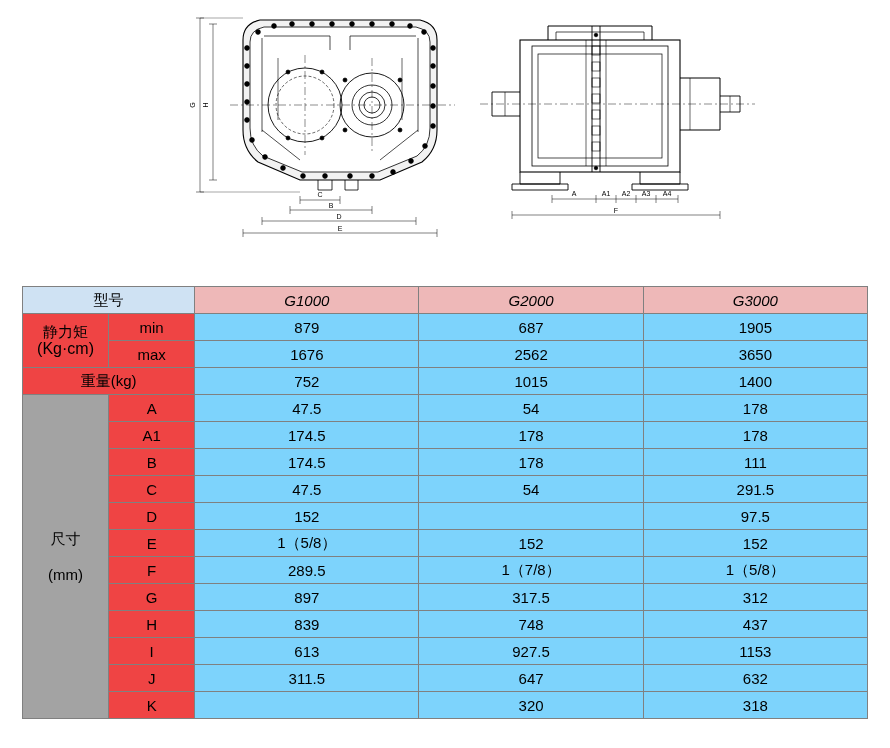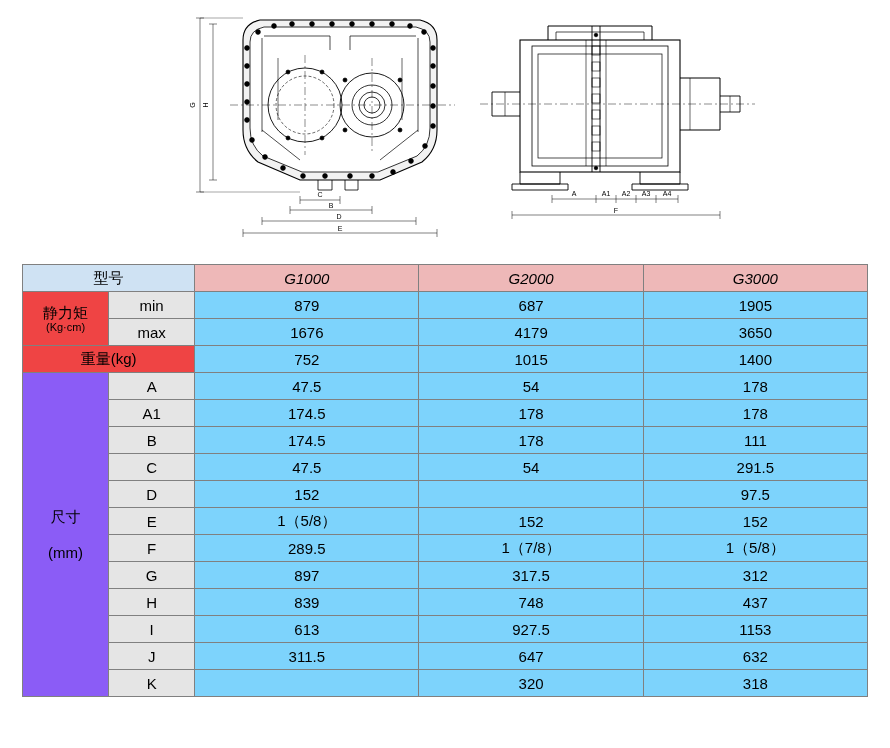--- a/index.html
+++ b/index.html
@@ -21,51 +21,51 @@
     position: relative;
     width: 890px;
     height: 262px;
   }
   .drawing-svg { display: block; }
 
   
   .table-wrap {
     position: absolute;
     left: 22px;
-    top: 264px;
+    top: 286px;
     width: 753px;
   }
   table.spec {
     border-collapse: collapse;
     width: 846px;
     table-layout: fixed;
   }
   table.spec td, table.spec th {
     border: 1px solid #808080;
     text-align: center;
     vertical-align: middle;
     font-size: 15px;
     font-weight: normal;
     padding: 0;
     height: 26px;
     font-family: "Liberation Sans", sans-serif;
   }
   .c-head-blue  { background: #cfe2f3; font-weight: bold; }
   .c-head-pink  { background: #eeb8b8; font-weight: bold; font-style: italic; }
   .c-label-blue { background: #ef4444; }
-  .c-label-cream{ background: #e5e5e5; }
+  .c-label-cream{ background: #ef4444; }
   .c-white      { background: #7dd3fc; }
   .dim-label {
-    background: #8b5cf6;
+    background: #a3a3a3;
     font-size: 15px;
     line-height: 1.7;
   }
   .model-name { font-size: 16px; }
   .two-line { line-height: 1.15; font-size: 14px; }
-  .small-unit { font-size: 11px; }
+  .small-unit { font-size: 16px; }
 </style>
 </head>
 <body>
 
 <div class="drawing-area">
   <svg class="drawing-svg" width="890" height="262" viewBox="0 0 890 262">
     <g stroke="#000" fill="none" stroke-width="0.7">
 
       <g>
 
@@ -258,21 +258,21 @@
         </td>
         <td class="c-label-cream">min</td>
         <td class="c-white">879</td>
         <td class="c-white">687</td>
         <td class="c-white">1905</td>
       </tr>
 
       <tr>
         <td class="c-label-cream">max</td>
         <td class="c-white">1676</td>
-        <td class="c-white">4179</td>
+        <td class="c-white">2562</td>
         <td class="c-white">3650</td>
       </tr>
 
       <tr>
         <td class="c-label-blue" colspan="2">重量(kg)</td>
         <td class="c-white">752</td>
         <td class="c-white">1015</td>
         <td class="c-white">1400</td>
       </tr>
 

